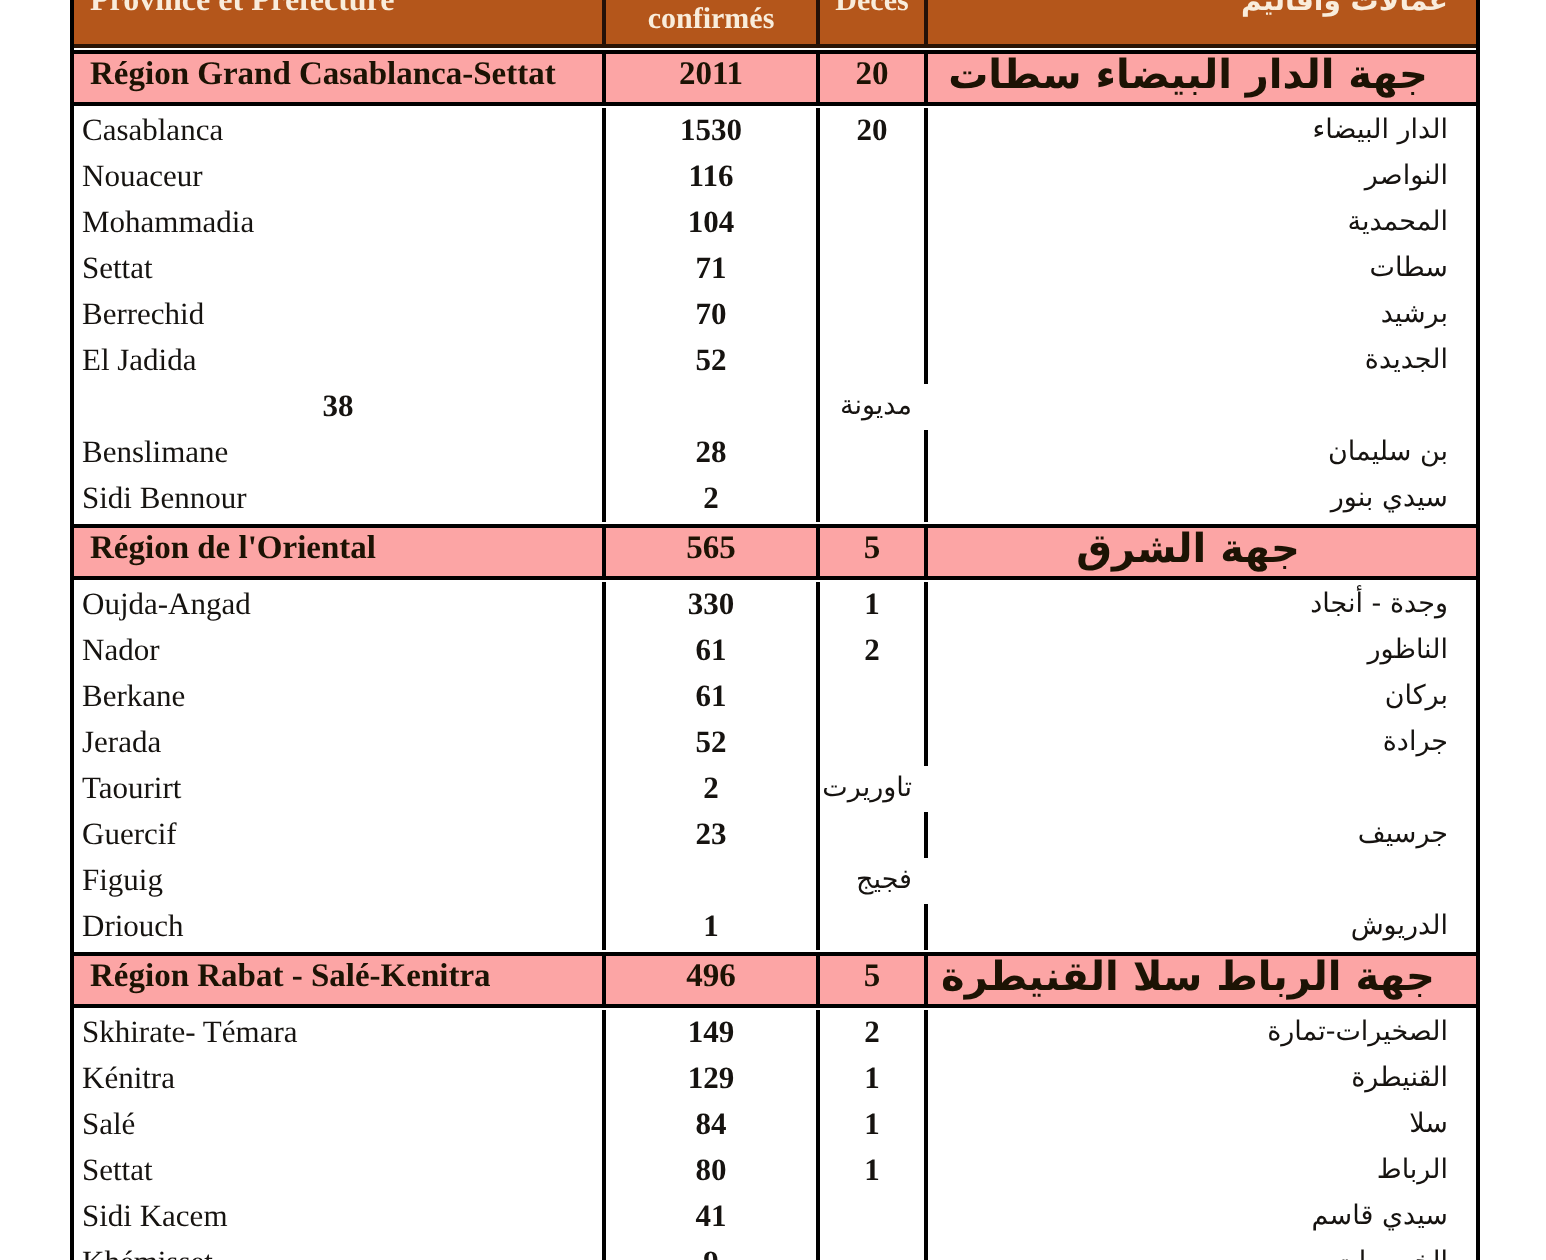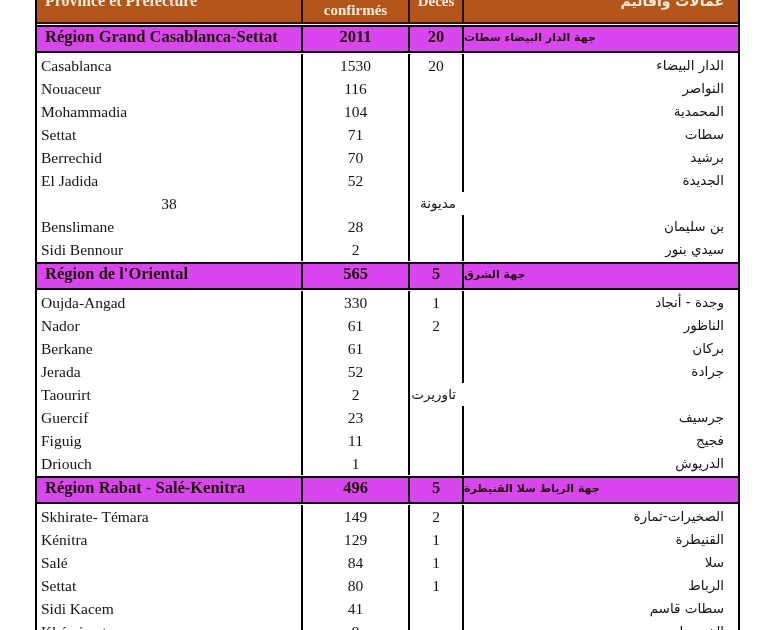--- a/index.html
+++ b/index.html
@@ -68,36 +68,36 @@
   .h-arabic {
     font-family: "DejaVu Sans", sans-serif;
     font-size: 14px;
     line-height: 42px;
     text-align: right;
     padding-right: 8px;
   }
 
   
   .region-row {
-    background: #d946ef;
+    background: #fca5a5;
     border-top: 2px solid #000;
     border-bottom: 2px solid #000;
     height: 24px;
     margin: 1px 0;
     font-weight: bold;
     color: #1C1304;
   }
   .region-row .c-fr   { font-size: 16.5px; line-height: 20px; padding-left: 8px; }
   .region-row .c-num  { font-size: 16.5px; line-height: 20px; text-align: center; }
-  .region-row .c-ar   { font-family: "DejaVu Sans", sans-serif; font-size: 11px; line-height: 21px; text-align: left; padding-right: 8px; }
+  .region-row .c-ar   { font-family: "DejaVu Sans", sans-serif; font-size: 20px; line-height: 21px; text-align: center; padding-right: 8px; }
 
   
   .data-row { height: 23px; }
   .data-row .c-fr  { font-size: 15.5px; line-height: 23px; padding-left: 4px; }
-  .data-row .c-num { font-size: 15.5px; line-height: 23px; text-align: center; }
+  .data-row .c-num { font-size: 15.5px; line-height: 23px; text-align: center; font-weight: bold; }
   .data-row .c-ar  { font-family: "DejaVu Sans", sans-serif; font-size: 13.5px; line-height: 23px; text-align: right; padding-right: 8px; padding-left: 44px; }
 </style>
 </head>
 <body>
 
 <div class="table-wrap">
 
   <div class="row header-row">
     <div class="cell sep h-province">Province et Préfecture</div>
     <div class="cell sep h-confirmed">
@@ -203,21 +203,20 @@
         <div class="cell c-ar" dir="rtl">تاوريرت</div>
       </div>
       <div class="row data-row">
         <div class="cell sep c-fr">Guercif</div>
         <div class="cell sep c-num">23</div>
         <div class="cell sep c-num"></div>
         <div class="cell c-ar" dir="rtl">جرسيف</div>
       </div>
       <div class="row data-row">
         <div class="cell sep c-fr">Figuig</div>
-        <div class="cell sep c-num">11</div>
         <div class="cell sep c-num"></div>
         <div class="cell c-ar" dir="rtl">فجيج</div>
       </div>
       <div class="row data-row">
         <div class="cell sep c-fr">Driouch</div>
         <div class="cell sep c-num">1</div>
         <div class="cell sep c-num"></div>
         <div class="cell c-ar" dir="rtl">الدريوش</div>
       </div>
       <div class="row region-row">
@@ -247,21 +246,21 @@
       <div class="row data-row">
         <div class="cell sep c-fr">Settat</div>
         <div class="cell sep c-num">80</div>
         <div class="cell sep c-num">1</div>
         <div class="cell c-ar" dir="rtl">الرباط</div>
       </div>
       <div class="row data-row">
         <div class="cell sep c-fr">Sidi Kacem</div>
         <div class="cell sep c-num">41</div>
         <div class="cell sep c-num"></div>
-        <div class="cell c-ar" dir="rtl">سطات قاسم</div>
+        <div class="cell c-ar" dir="rtl">سيدي قاسم</div>
       </div>
       <div class="row data-row">
         <div class="cell sep c-fr">Khémisset</div>
         <div class="cell sep c-num">9</div>
         <div class="cell sep c-num"></div>
         <div class="cell c-ar" dir="rtl">الخميسات</div>
       </div>
     </div>
 
 </div>

